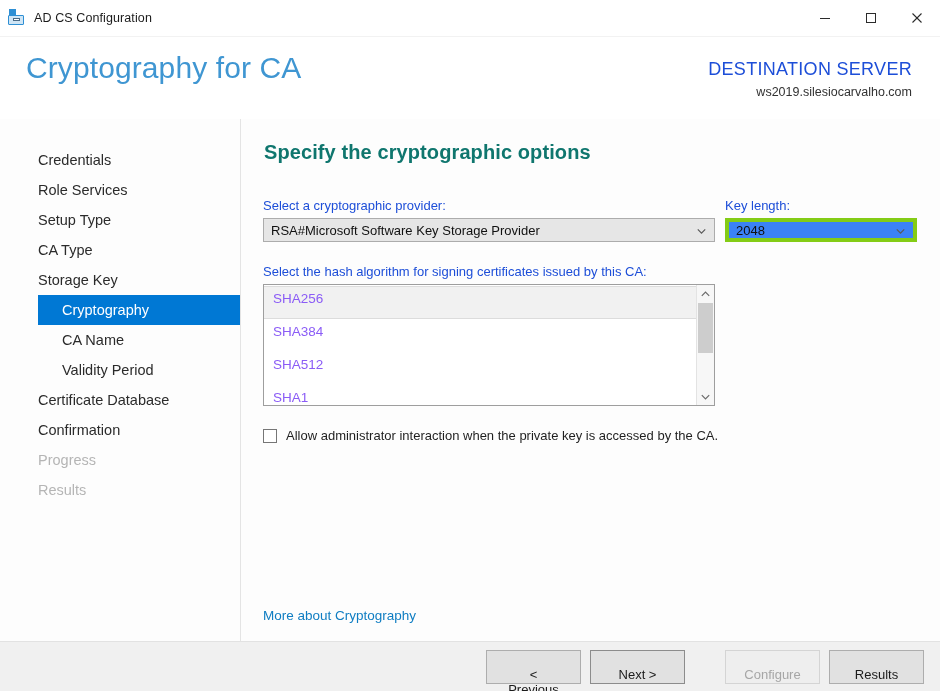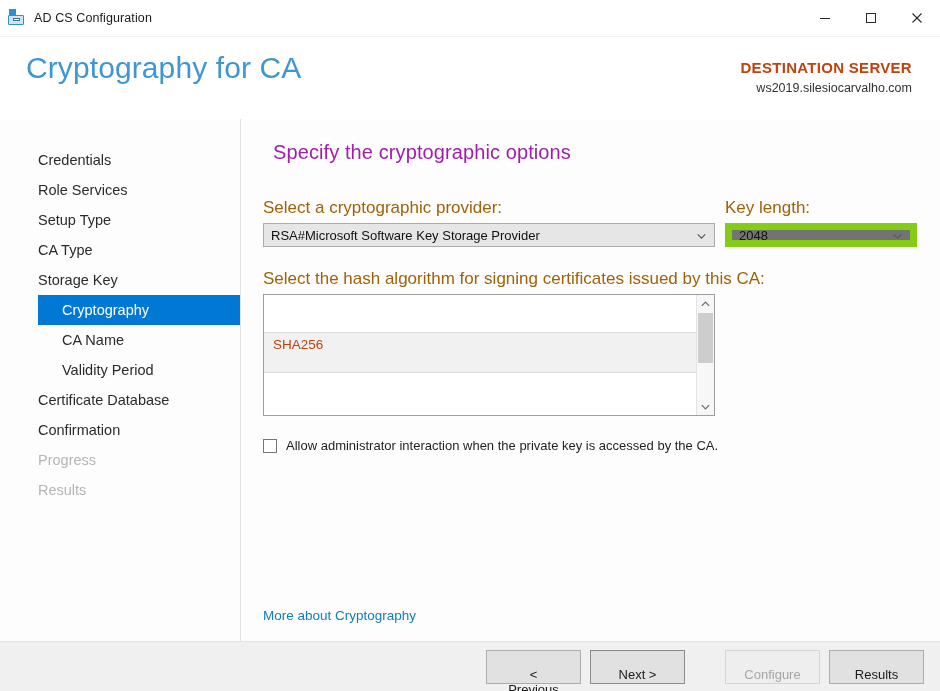--- a/index.html
+++ b/index.html
@@ -103,23 +103,23 @@
     color: #3f96d2;
     letter-spacing: 0.1px;
   }
   .dest-block {
     position: absolute;
     right: 28px;
     top: 22px;
     text-align: right;
   }
   .dest-label {
-    font-size: 15px;
-    font-weight: bold;
-    color: #c2410c;
+    font-size: 18px;
+    font-weight: normal;
+    color: #1d4ed8;
     letter-spacing: 0.3px;
   }
   .dest-server {
     font-size: 12.5px;
     color: #323232;
     margin-top: 5px;
   }
 
   
   .body-area {
@@ -162,28 +162,28 @@
 
   
   .content {
     flex: 1;
     position: relative;
     padding: 22px 28px 0 22px;
     box-sizing: border-box;
   }
   .content-heading {
     font-size: 20px;
-    color: #a21caf;
-    font-weight: 400;
-    margin: 0 0 34px 10px;
+    color: #0f766e;
+    font-weight: 700;
+    margin: 0 0 34px 1px;
     letter-spacing: 0.1px;
   }
   .field-label {
-    font-size: 17px;
-    color: #a16207;
+    font-size: 13px;
+    color: #1d4ed8;
     margin-bottom: 5px;
     display: block;
   }
   .row {
     display: flex;
     align-items: flex-end;
     gap: 10px;
   }
   .col-provider { width: 452px; }
   .col-keylen   { width: 192px; }
@@ -196,22 +196,22 @@
     position: relative;
     font-size: 13px;
     color: #111111;
     padding-left: 7px;
   }
   .combo.grey {
     background: #e6e6e6;
     border: 1px solid #acacac;
   }
   .combo.white {
-    background: #737373;
-    border: 7px solid #84cc16;
+    background: #3b82f6;
+    border: 4px solid #84cc16;
   }
   .combo .chev {
     position: absolute;
     right: 8px;
     top: 50%;
     transform: translateY(-50%);
   }
 
   .listbox-label {
     margin-top: 22px;
@@ -225,27 +225,26 @@
     display: flex;
     overflow: hidden;
     position: relative;
   }
   .list-items {
     flex: 1;
     padding-top: 1px;
     overflow: hidden;
   }
   .list-item {
-    height: 41px;
+    height: 33px;
     line-height: 25px;
     padding-left: 9px;
     font-size: 13.5px;
-    color: #c2410c;
-    box-sizing: border-box;
-    margin-top: 36px;
+    color: #8b5cf6;
+    box-sizing: border-box;
   }
   .list-item.selected {
     background: #f1f1f1;
     border: 1px solid #dcdcdc;
     border-left: none;
     border-right: none;
     line-height: 23px;
   }
   .list-scroll {
     width: 17px;

